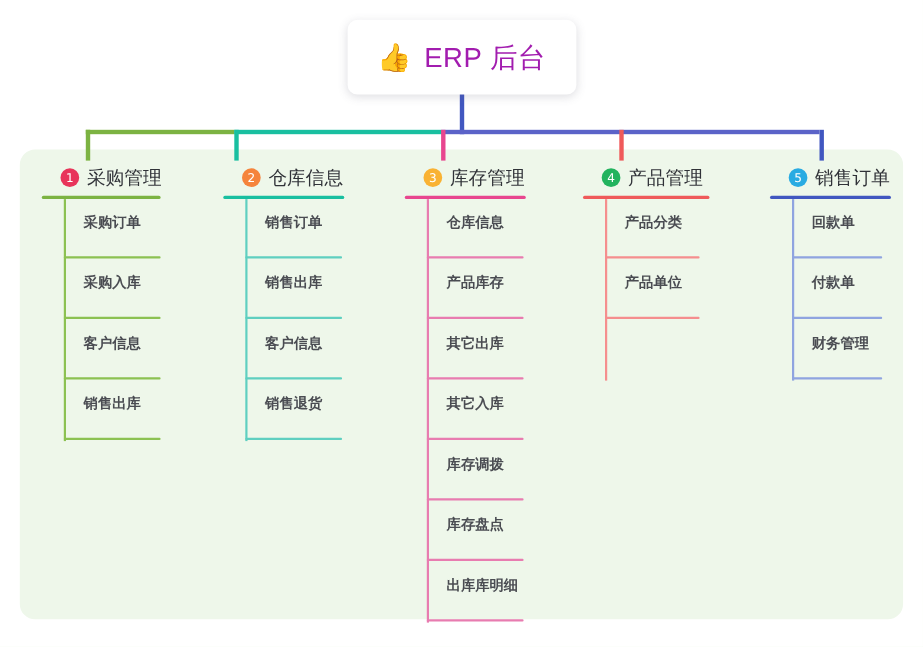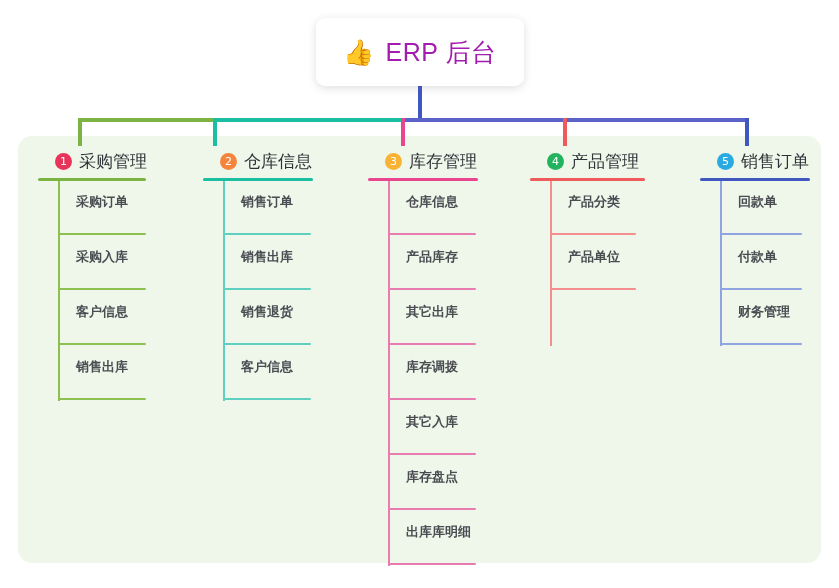--- a/index.html
+++ b/index.html
@@ -207,25 +207,25 @@
         <div class="leaves">
           <div class="leaf">
             <span class="leaf-label">销售订单</span>
             <div class="leaf-rule" style="width: 88px; background: rgb(95, 207, 192);"></div>
           </div>
           <div class="leaf">
             <span class="leaf-label">销售出库</span>
             <div class="leaf-rule" style="width: 88px; background: rgb(95, 207, 192);"></div>
           </div>
           <div class="leaf">
+            <span class="leaf-label">客户信息</span>
+            <div class="leaf-rule" style="width: 88px; background: rgb(95, 207, 192);"></div>
+          </div>
+          <div class="leaf">
             <span class="leaf-label">销售退货</span>
-            <div class="leaf-rule" style="width: 88px; background: rgb(95, 207, 192);"></div>
-          </div>
-          <div class="leaf">
-            <span class="leaf-label">客户信息</span>
             <div class="leaf-rule" style="width: 88px; background: rgb(95, 207, 192);"></div>
           </div>
         </div>
       </div>
       <div class="column" style="left: 368px; top: 148px;">
         <div class="col-head">
           <span class="badge" style="background: rgb(249, 178, 51);">3</span>
           <span class="col-title">库存管理</span>
           <div class="head-rule" style="width: 110px; background: rgb(232, 70, 143);"></div>
         </div>
@@ -237,25 +237,25 @@
           </div>
           <div class="leaf">
             <span class="leaf-label">产品库存</span>
             <div class="leaf-rule" style="width: 88px; background: rgb(232, 124, 176);"></div>
           </div>
           <div class="leaf">
             <span class="leaf-label">其它出库</span>
             <div class="leaf-rule" style="width: 88px; background: rgb(232, 124, 176);"></div>
           </div>
           <div class="leaf">
+            <span class="leaf-label">其它入库</span>
+            <div class="leaf-rule" style="width: 88px; background: rgb(232, 124, 176);"></div>
+          </div>
+          <div class="leaf">
             <span class="leaf-label">库存调拨</span>
-            <div class="leaf-rule" style="width: 88px; background: rgb(232, 124, 176);"></div>
-          </div>
-          <div class="leaf">
-            <span class="leaf-label">其它入库</span>
             <div class="leaf-rule" style="width: 88px; background: rgb(232, 124, 176);"></div>
           </div>
           <div class="leaf">
             <span class="leaf-label">库存盘点</span>
             <div class="leaf-rule" style="width: 88px; background: rgb(232, 124, 176);"></div>
           </div>
           <div class="leaf">
             <span class="leaf-label">出库库明细</span>
             <div class="leaf-rule" style="width: 88px; background: rgb(232, 124, 176);"></div>
           </div>

